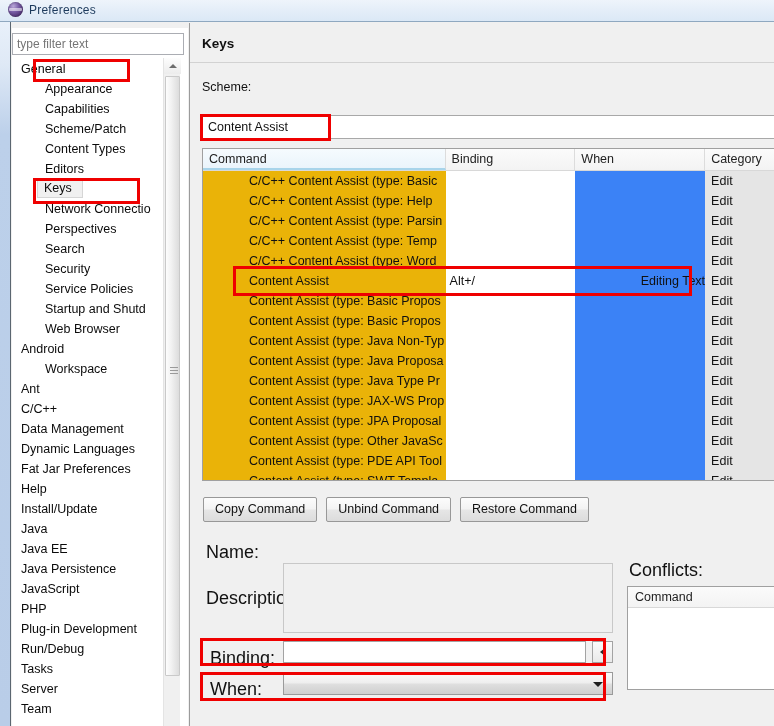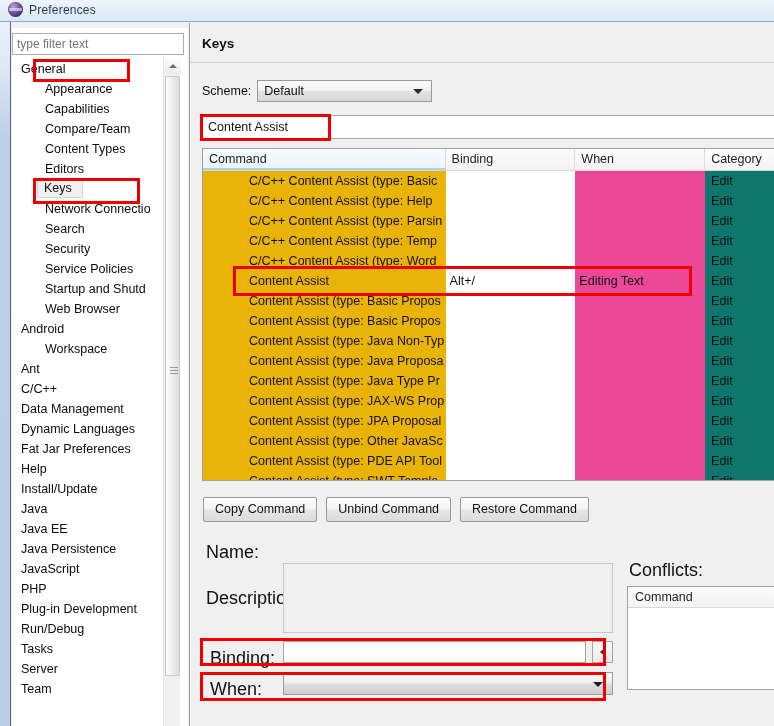--- a/index.html
+++ b/index.html
@@ -291,22 +291,22 @@
     color: #111;
     background: #fafafa;
   }
   .trow .td {
     box-sizing: border-box;
     overflow: hidden;
     white-space: nowrap;
   }
   .td.c-command { width: 243px; padding-left: 46px; background: #eab308; }
   .td.c-binding { width: 130px; padding-left: 4px; background: #ffffff; }
-  .td.c-when    { width: 130px; padding-left: 4px; background: #ec4899; }
-  .td.c-category{ width: 69px;  padding-left: 6px; background: #0f766e; }
+  .td.c-when    { width: 130px; padding-left: 4px; background: #3b82f6; text-align: right; }
+  .td.c-category{ width: 69px;  padding-left: 6px; background: #e5e5e5; }
   .trow.highlighted .td.c-command { padding-left: 46px; }
 
   
   .btn-row {
     position: absolute;
     left: 203px; top: 497px;
     display: flex;
     gap: 9px;
   }
   .btn {
@@ -448,31 +448,34 @@
         <div class="tree-item-wrap">
           <div class="tree-item">General</div>
         </div>
         <div class="tree-item-wrap">
           <div class="tree-item lvl2">Appearance</div>
         </div>
         <div class="tree-item-wrap">
           <div class="tree-item lvl2">Capabilities</div>
         </div>
         <div class="tree-item-wrap">
-          <div class="tree-item lvl2">Compare/Team</div>
+          <div class="tree-item lvl2">Scheme/Patch</div>
         </div>
         <div class="tree-item-wrap">
           <div class="tree-item lvl2">Content Types</div>
         </div>
         <div class="tree-item-wrap">
           <div class="tree-item lvl2">Editors</div>
         </div>
         <div class="tree-item-wrap"><div class="tree-item lvl2 selected">Keys</div></div>
         <div class="tree-item-wrap">
           <div class="tree-item lvl2">Network Connectio</div>
+        </div>
+        <div class="tree-item-wrap">
+          <div class="tree-item lvl2">Perspectives</div>
         </div>
         <div class="tree-item-wrap">
           <div class="tree-item lvl2">Search</div>
         </div>
         <div class="tree-item-wrap">
           <div class="tree-item lvl2">Security</div>
         </div>
         <div class="tree-item-wrap">
           <div class="tree-item lvl2">Service Policies</div>
         </div>
@@ -548,24 +551,20 @@
       <div class="sb-grip"></div>
     </div>
   </div>
 
   <div class="content-panel"></div>
   <div class="page-title">Keys</div>
   <div class="title-rule"></div>
 
   <div class="scheme-row">
     <span class="scheme-label">Scheme:</span>
-    <div class="combo">
-      <span class="combo-text">Default</span>
-      <span class="combo-arrow"></span>
-    </div>
   </div>
 
   <input class="filter-commands" type="text" value="Content Assist" style="">
 
   <div class="table-wrap">
     <div class="thead">
       <div class="th c-command">Command</div>
       <div class="th c-binding">Binding</div>
       <div class="th c-when">When</div>
       <div class="th c-category">Category</div>

